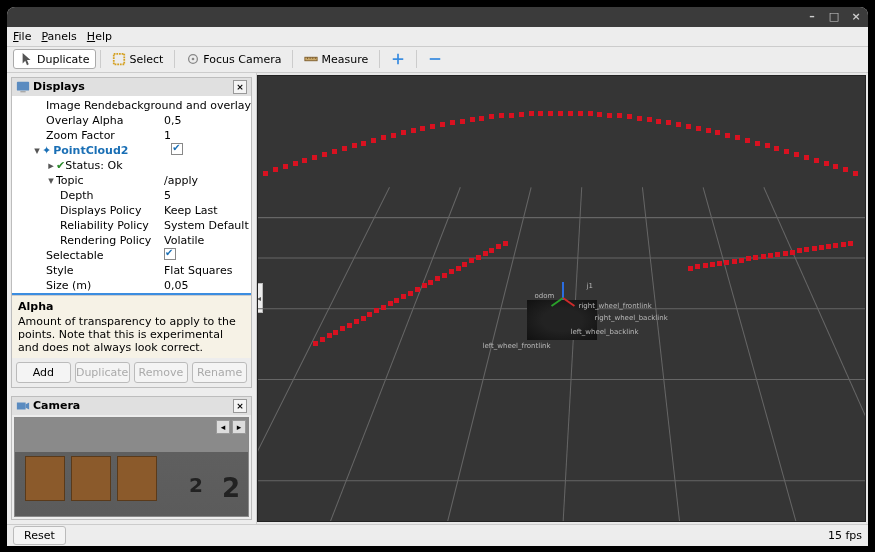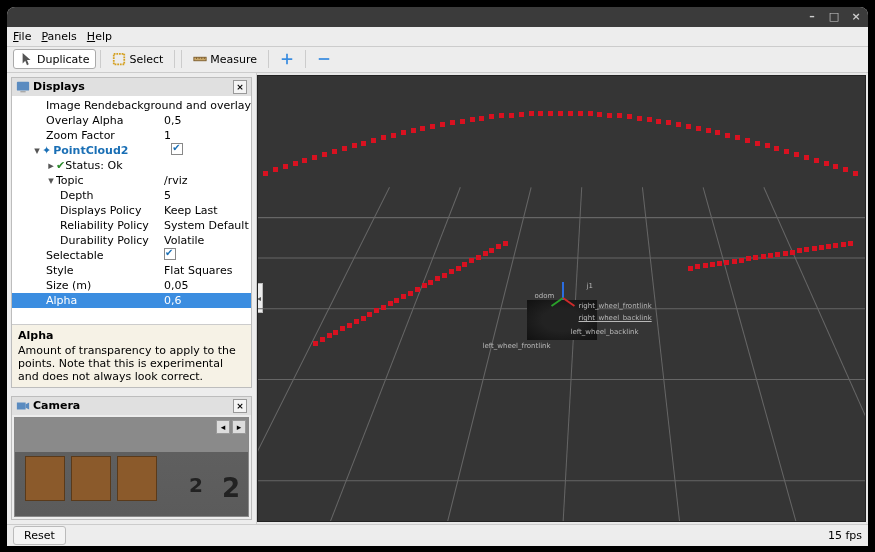--- a/index.html
+++ b/index.html
@@ -87,20 +87,27 @@
       <span>Duplicate</span>
     </div>
     <div class="sep"></div>
     <div class="btn">
       <svg class="ticon" viewBox="0 0 16 16">
           <rect x="2" y="2" width="12" height="12" fill="none" stroke="#d4a020" stroke-width="2" stroke-dasharray="2 1"></rect>
         </svg>
       <span>Select</span>
     </div>
     <div class="sep"></div>
+    <div class="btn">
+      <svg class="ticon" viewBox="0 0 16 16">
+          <circle cx="8" cy="8" r="5" fill="none" stroke="#888" stroke-width="1.5"></circle>
+          <circle cx="8" cy="8" r="1.5" fill="#888"></circle>
+        </svg>
+      <span>Focus Camera</span>
+    </div>
     <div class="sep"></div>
     <div class="btn">
       <svg class="ticon" viewBox="0 0 16 16">
           <rect x="1" y="6" width="14" height="4" fill="#c9a86a" stroke="#7a5a2a"></rect>
           <line x1="4" y1="6" x2="4" y2="8" stroke="#7a5a2a"></line>
           <line x1="7" y1="6" x2="7" y2="8" stroke="#7a5a2a"></line>
           <line x1="10" y1="6" x2="10" y2="8" stroke="#7a5a2a"></line>
           <line x1="13" y1="6" x2="13" y2="8" stroke="#7a5a2a"></line>
         </svg>
       <span>Measure</span>
@@ -150,36 +157,36 @@
               <span class="val"><span class="check"></span></span>
             </div>
           <div class="row indent2">
               <span class="marker">▸</span>
               <span class="green">✔ </span>
               <span class="key">Status: Ok</span>
             </div>
           <div class="row indent2">
               <span class="marker">▾</span>
               <span class="key" style="width:108px;">Topic</span>
-              <span class="val">/rviz</span>
+              <span class="val">/apply</span>
             </div>
           <div class="row indent3">
               <span class="key" style="width:104px;">Depth</span>
               <span class="val">5</span>
             </div>
           <div class="row indent3">
               <span class="key" style="width:104px;">Displays Policy</span>
               <span class="val">Keep Last</span>
             </div>
           <div class="row indent3">
               <span class="key" style="width:104px;">Reliability Policy</span>
               <span class="val">System Default</span>
             </div>
           <div class="row indent3">
-              <span class="key" style="width:104px;">Durability Policy</span>
+              <span class="key" style="width:104px;">Rendering Policy</span>
               <span class="val">Volatile</span>
             </div>
           <div class="row indent2">
               <span class="key">Selectable</span>
               <span class="val"><span class="check"></span></span>
             </div>
           <div class="row indent2">
               <span class="key">Style</span>
               <span class="val">Flat Squares</span>
             </div>
@@ -189,20 +196,26 @@
             </div>
           <div class="row indent2 sel">
               <span class="key">Alpha</span>
               <span class="val">0,6</span>
             </div>
 
         </div>
         <div class="desc">
           <div class="title">Alpha</div>
           <div>Amount of transparency to apply to the points. Note that this is experimental and does not always look correct.</div>
+        </div>
+        <div class="btnrow">
+          <div class="pbtn">Add</div>
+          <div class="pbtn disabled">Duplicate</div>
+          <div class="pbtn disabled">Remove</div>
+          <div class="pbtn disabled">Rename</div>
         </div>
       </div>
 
       <div class="panel">
         <div class="panel-header">
           <svg class="ticon" viewBox="0 0 16 16">
               <rect x="1" y="4" width="10" height="8" fill="#5a8bc0"></rect>
               <path d="M11 6l4-2v8l-4-2z" fill="#5a8bc0"></path>
             </svg>
           <span style="margin-left:3px;">Camera</span>
@@ -356,21 +369,21 @@
       <div class="origin">
         <div class="robot"></div>
         <div class="axis">
             <span class="z"></span>
             <span class="y"></span>
             <span class="x"></span>
           </div>
         <span class="textlbl" style="top:-18px;left:20px;margin-left:40px;">j1</span>
         <span class="textlbl" style="top:-8px;left:8px;">odom</span>
         <span class="textlbl" style="top:2px;left:52px;">right_wheel_frontlink</span>
-        <span class="textlbl" style="top:14px;left:52px;text-decoration:underline;">right_wheel_backlink</span>
+        <span class="textlbl" style="top:14px;left:68px;">right_wheel_backlink</span>
         <span class="textlbl" style="top:28px;left:44px;">left_wheel_backlink</span>
         <span class="textlbl" style="top:42px;left:-44px;">left_wheel_frontlink</span>
       </div>
     </div>
   </div>
 
   <div class="statusbar">
     <div class="reset">Reset</div>
     <div class="fps">15 fps</div>
   </div>

